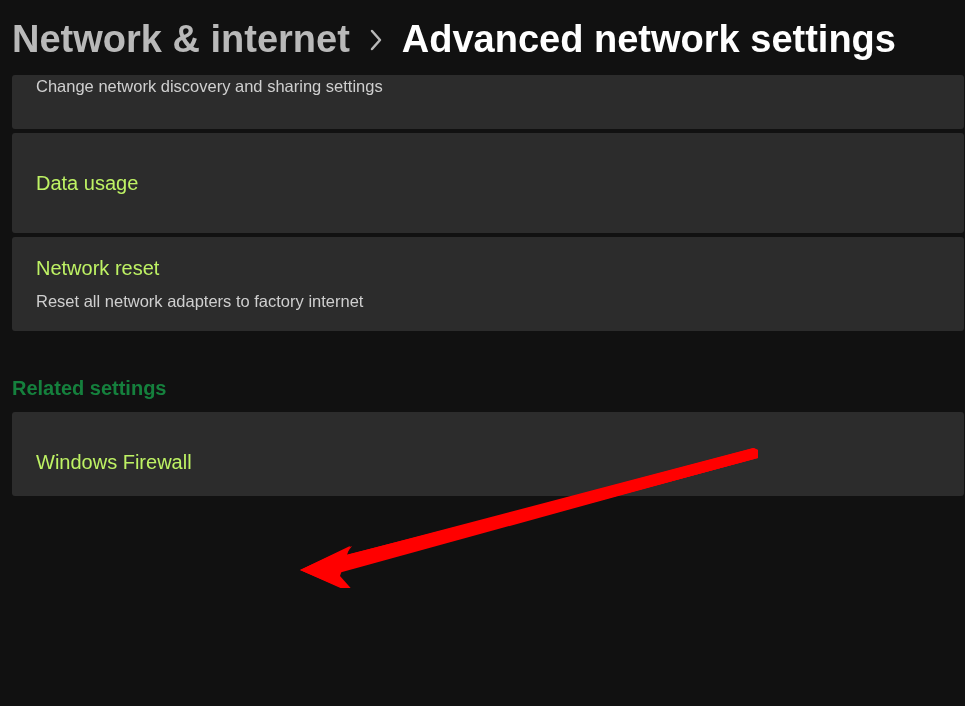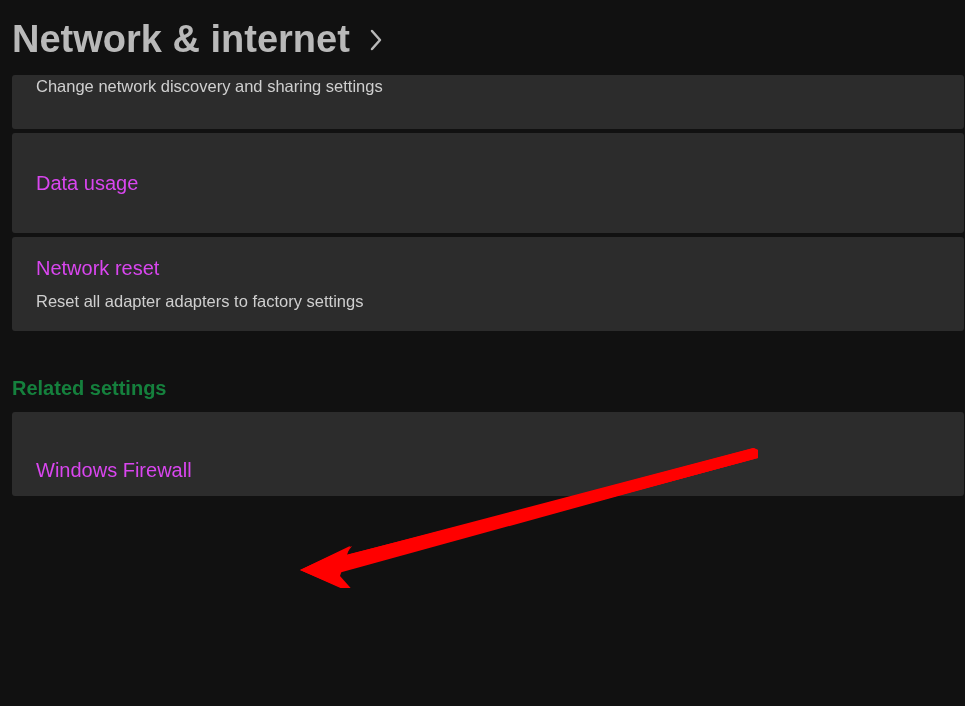--- a/index.html
+++ b/index.html
@@ -60,26 +60,26 @@
   .item.cut-top {
     
     padding-top: 0;
     min-height: 54px;
     justify-content: flex-start;
     overflow: hidden;
   }
   .item.cut-bottom {
     min-height: 84px;
     justify-content: flex-end;
-    padding-bottom: 0;
+    padding-bottom: 8px;
   }
   .item .title-line {
     font-size: 20px;
     font-weight: 400;
-    color: #d946ef;
+    color: #bef264;
   }
   .item .sub-line {
     font-size: 16.5px;
     color: #cfcfcf;
     margin-top: 2px;
   }
   .item.tall {
     min-height: 100px;
   }
   .item.mid {
@@ -108,37 +108,38 @@
 
 <div class="page">
 
   <div class="breadcrumb">
     <span class="parent">Network &amp; internet</span>
     <span class="chev">
       <svg width="16" height="26" viewBox="0 0 16 26">
         <polyline points="4,4 12,13 4,22" fill="none" stroke="#b9b9b9" stroke-width="2.5" stroke-linecap="round" stroke-linejoin="round"></polyline>
       </svg>
     </span>
+    <span class="current">Advanced network settings</span>
   </div>
 
   <div class="list">
 
     <div class="item cut-top">
 
       <span class="sub-line">Change network discovery and sharing settings</span>
     </div>
 
     <div class="item tall">
       <span class="title-line">Data usage</span>
     </div>
 
 
     <div class="item mid">
       <span class="title-line">Network reset</span>
-      <span class="sub-line">Reset all adapter adapters to factory settings</span>
+      <span class="sub-line">Reset all network adapters to factory internet</span>
     </div>
 
   </div>
 
   <div class="section-label">Related settings</div>
 
   <div class="list">
 
 
     <div class="item cut-bottom">

